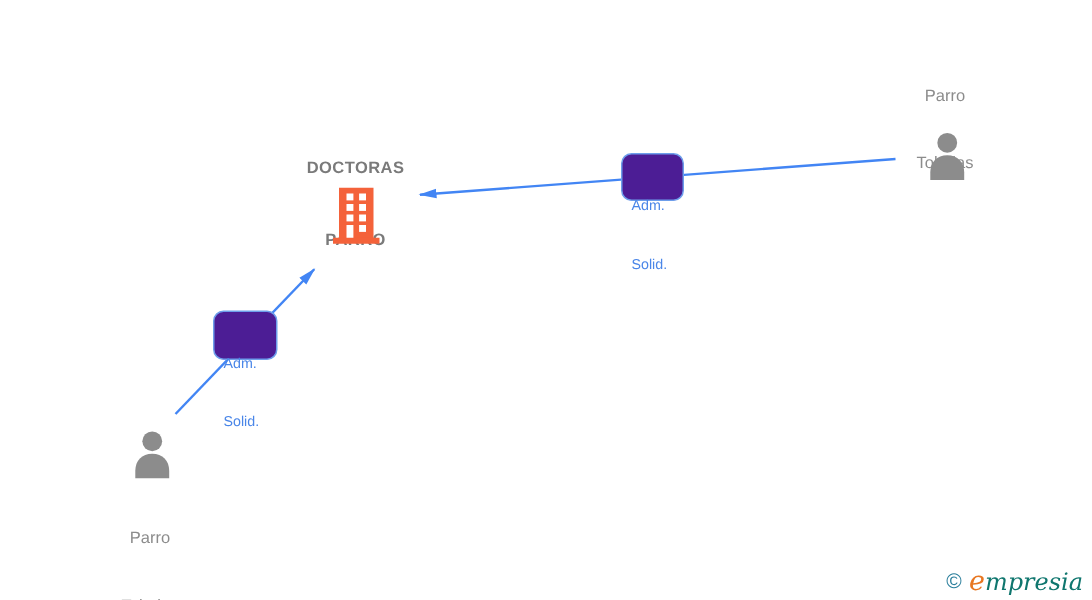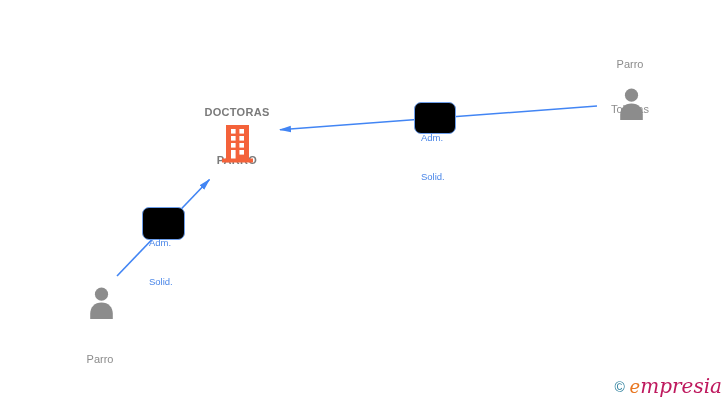--- a/index.html
+++ b/index.html
@@ -36,21 +36,21 @@
     line-height: 15px;
   }
   .node-icon {
     position: absolute;
     z-index: 2;
     cursor: pointer;
   }
   .edge-label {
     position: absolute;
     z-index: 3;
-    background: #000000;
+    background: #4c1d95;
     border: 1.5px solid #6d9eeb;
     border-radius: 7px;
     color: #4a86e8;
     font-size: 9.5px;
     line-height: 13px;
     padding: 2px 4px 2px 6px;
     box-sizing: border-box;
     white-space: pre;
   }
   #watermark {
@@ -69,23 +69,23 @@
     font-style: normal;
     font-size: 14px;
     vertical-align: 1px;
   }
   #watermark .brand-initial {
     color: #e87722;
     font-style: italic;
     font-size: 18px;
   }
   #watermark .brand-rest {
-    color: #be185d;
+    color: #0f766e;
     font-style: italic;
-    font-size: 20px;
+    font-size: 16px;
   }
 </style>
 </head>
 <body>
 
 <div id="canvas">
 
   <svg id="edge-layer">
     <defs>
       <marker id="arrowhead" viewBox="0 0 12 8" refX="11" refY="4" markerWidth="12" markerHeight="8" markerUnits="userSpaceOnUse" orient="auto">

